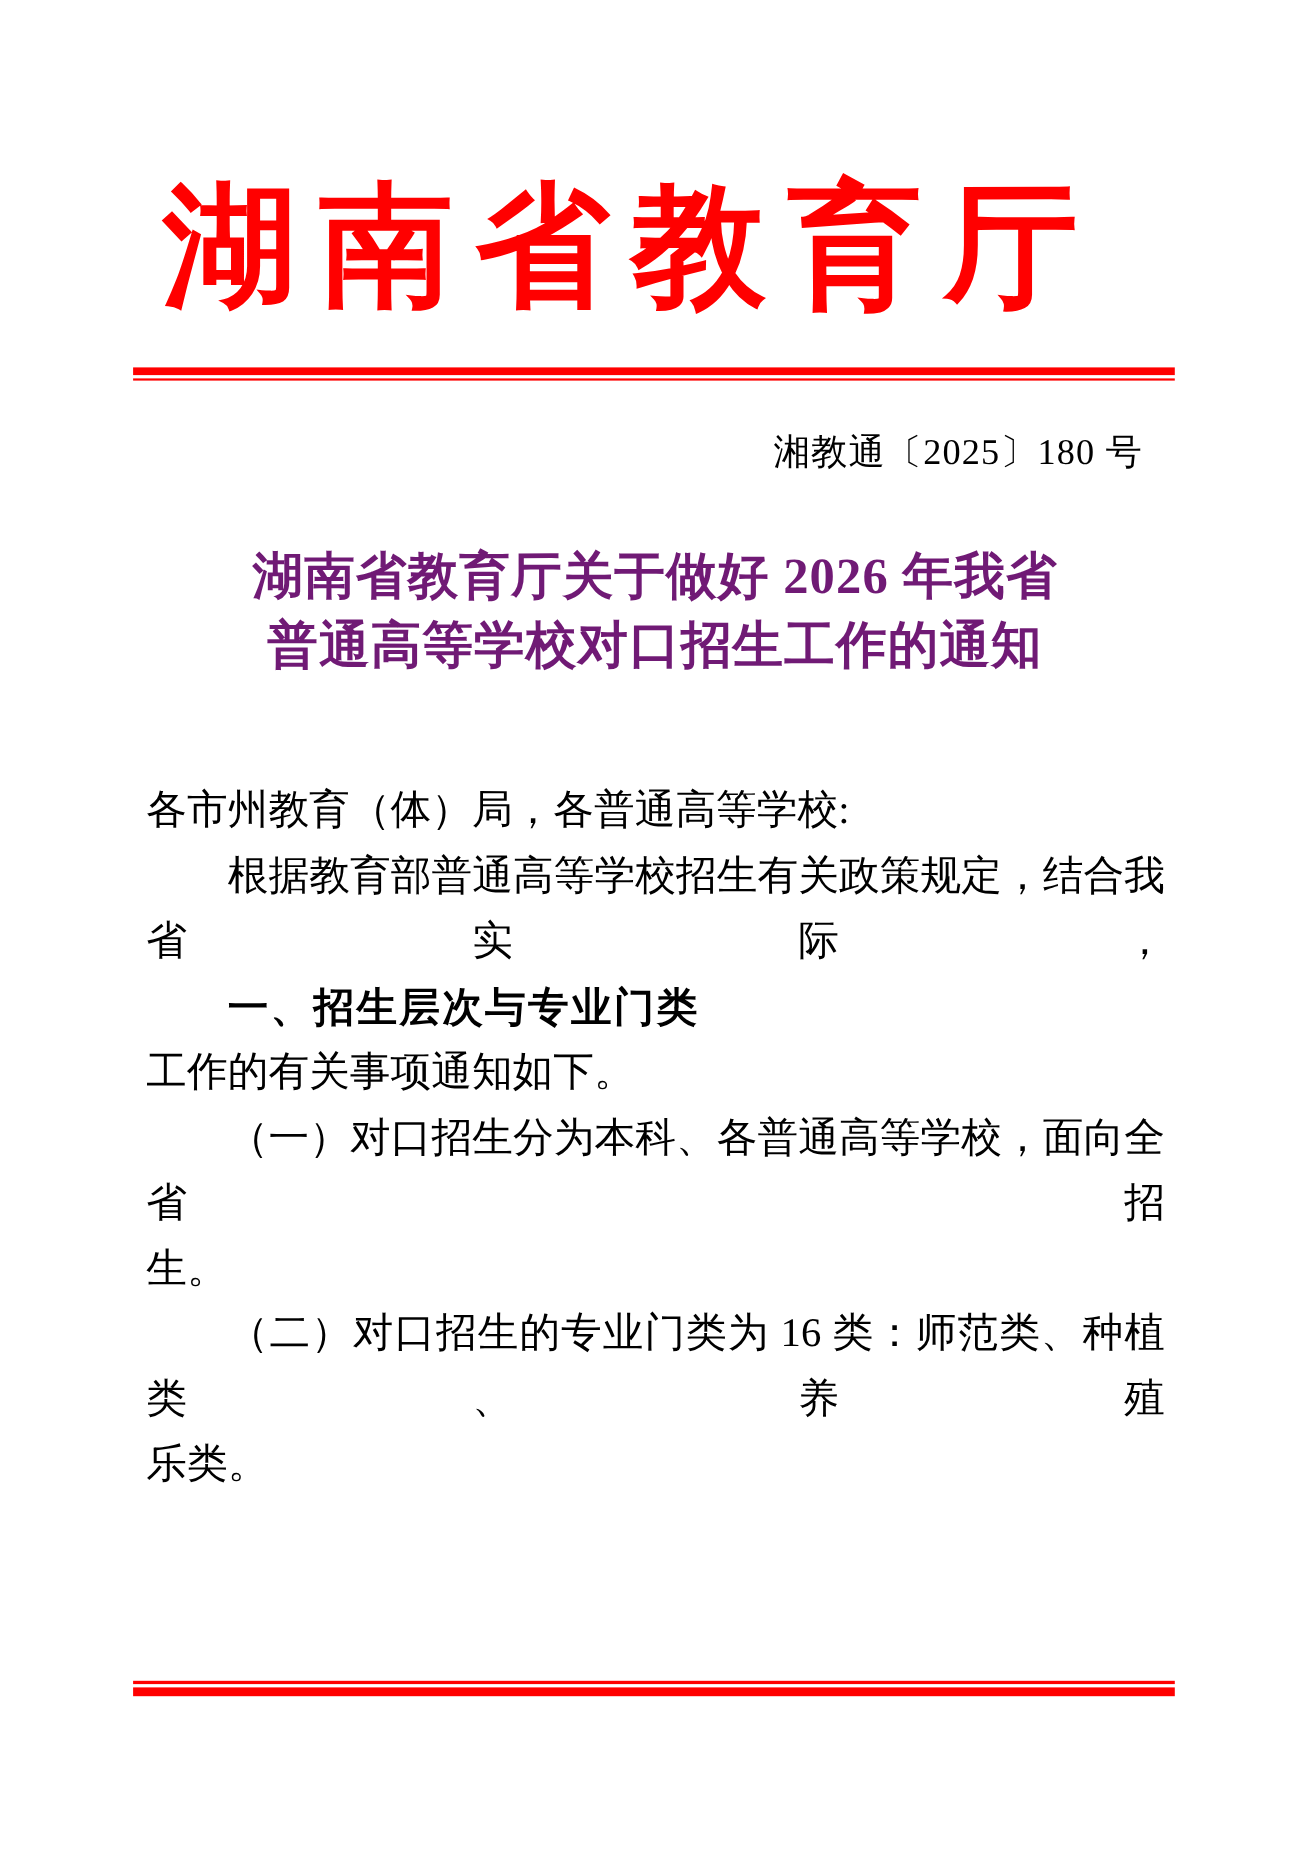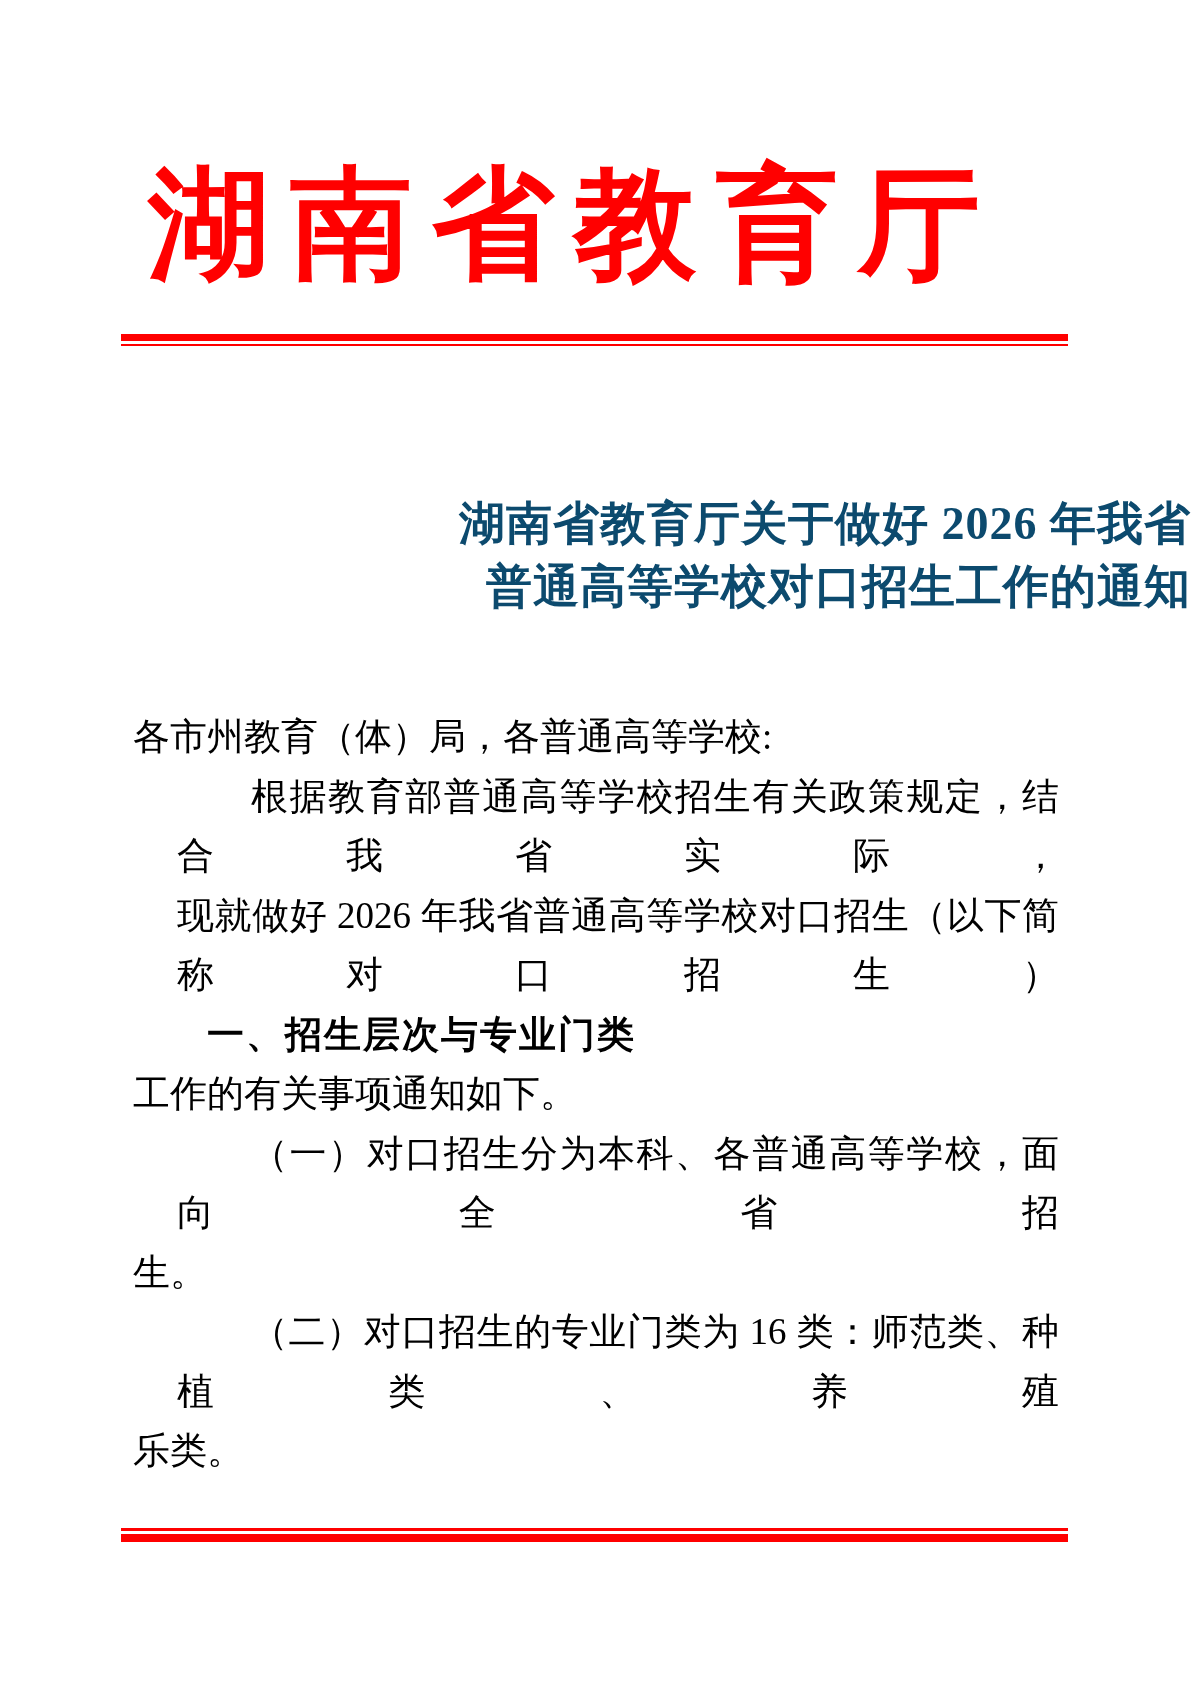--- a/index.html
+++ b/index.html
@@ -53,41 +53,41 @@
     color: #000000;
     letter-spacing: 1px;
   }
 
   
   .doc-title {
     position: absolute;
     top: 492px;
     left: 0;
     width: 100%;
-    text-align: right;
+    text-align: center;
     font-size: 46px;
     line-height: 63px;
     font-weight: bold;
-    color: #0c4a6e;
+    color: #701a75;
     letter-spacing: 1px;
   }
 
   
   .doc-body {
     position: absolute;
     left: 133px;
     top: 707px;
     width: 926px;
     font-size: 37px;
     line-height: 59.5px;
     color: #000000;
   }
   .line { display: block; }
   .indent { text-indent: 74px; }
-  .justify { text-align: justify; text-align-last: justify; margin-left: 44px; }
+  .justify { text-align: justify; text-align-last: justify; }
   .heading {
     font-weight: bold;
     font-family: "Liberation Sans", "DejaVu Sans", sans-serif;
     letter-spacing: 2px;
   }
 </style>
 </head>
 <body>
 
 <div class="page">
@@ -100,30 +100,30 @@
     <span>育</span>
     <span>厅</span>
   </div>
 
   <div class="rule rule-header">
     <div class="bar-thick"></div>
     <div class="bar-gap"></div>
     <div class="bar-thin"></div>
   </div>
 
+  <div class="doc-number">湘教通〔2025〕180 号</div>
 
   <div class="doc-title">
     <div>湖南省教育厅关于做好 2026 年我省</div>
     <div>普通高等学校对口招生工作的通知</div>
   </div>
 
   <div class="doc-body">
     <div class="line">各市州教育（体）局，各普通高等学校:</div>
     <div class="line indent justify">根据教育部普通高等学校招生有关政策规定，结合我省实际，</div>
-    <div class="line justify">现就做好 2026 年我省普通高等学校对口招生（以下简称对口招生）</div>
     <div class="line indent heading">一、招生层次与专业门类</div>
     <div class="line">工作的有关事项通知如下。</div>
     <div class="line indent justify">（一）对口招生分为本科、各普通高等学校，面向全省招</div>
     <div class="line">生。</div>
     <div class="line indent justify">（二）对口招生的专业门类为 16 类：师范类、种植类、养殖</div>
     <div class="line">乐类。</div>
 
   </div>
 
   <div class="rule rule-footer">

